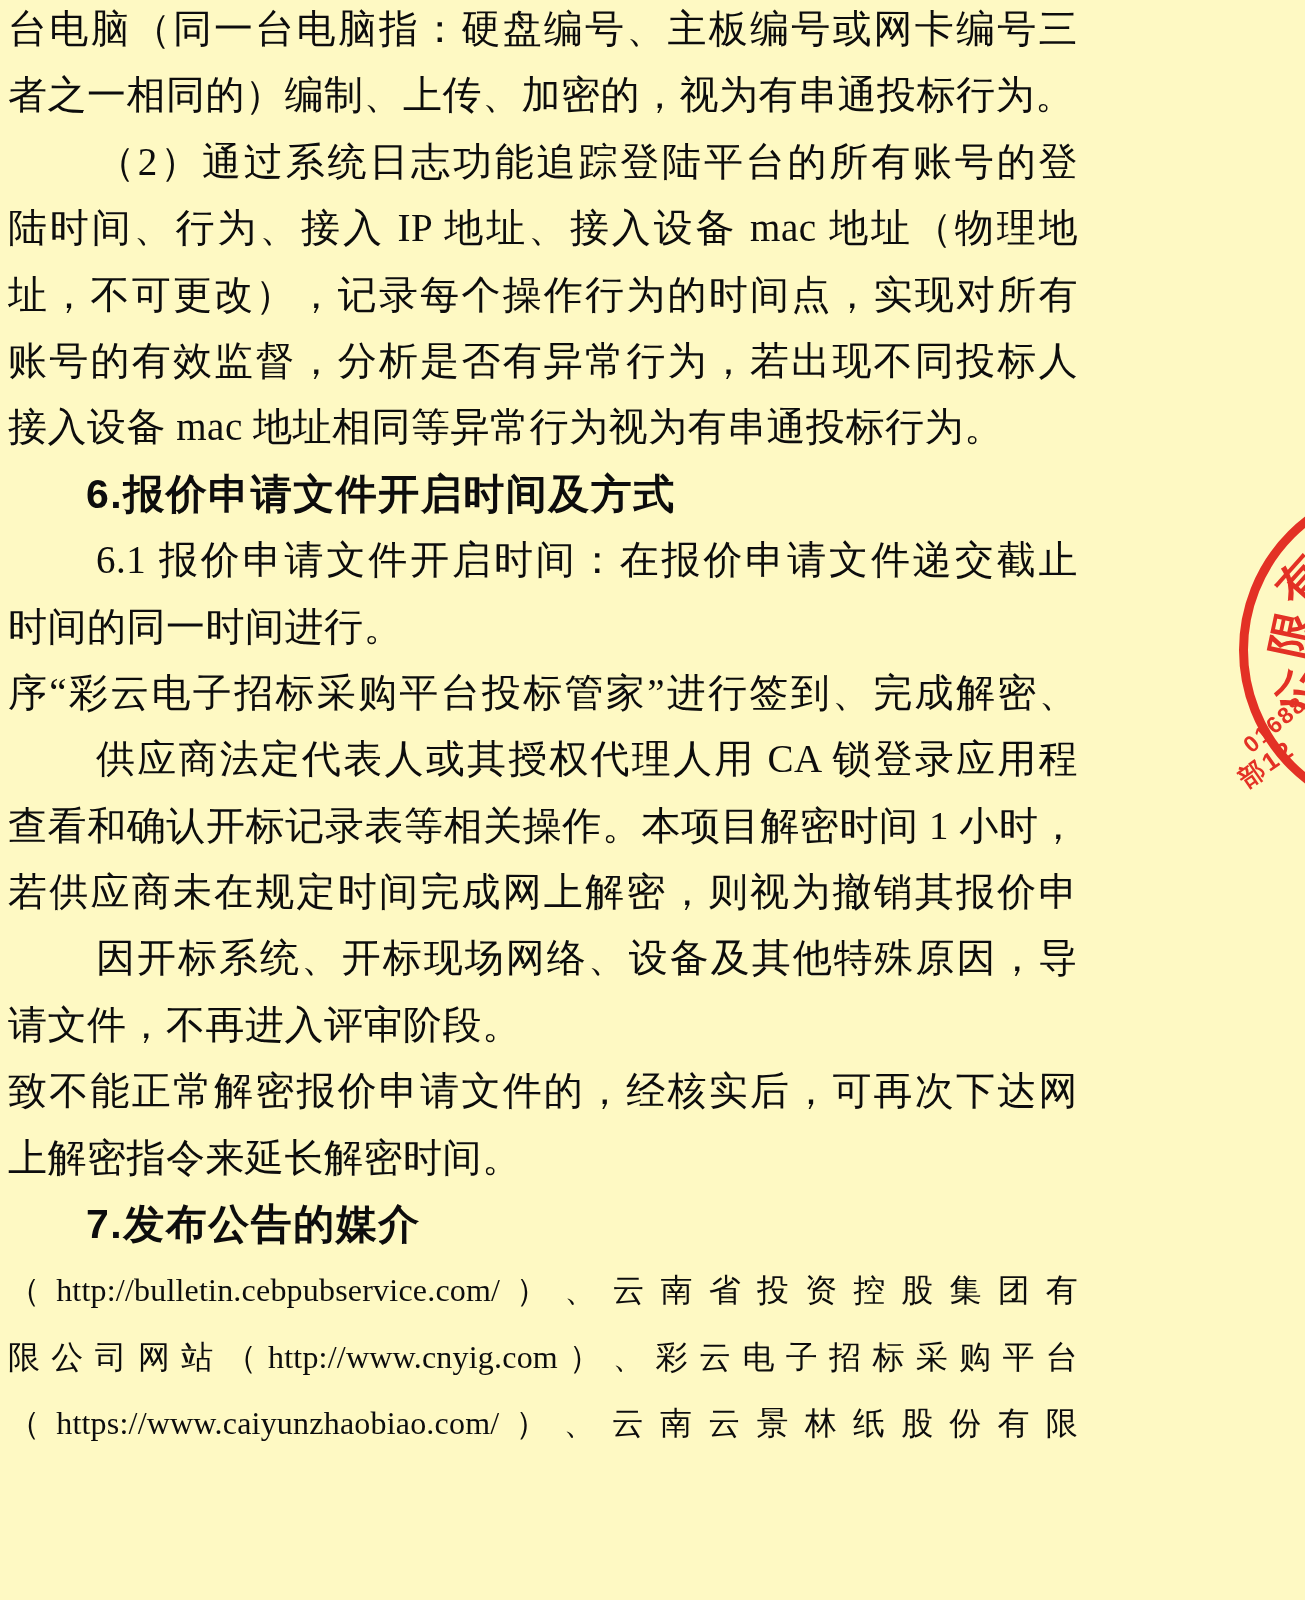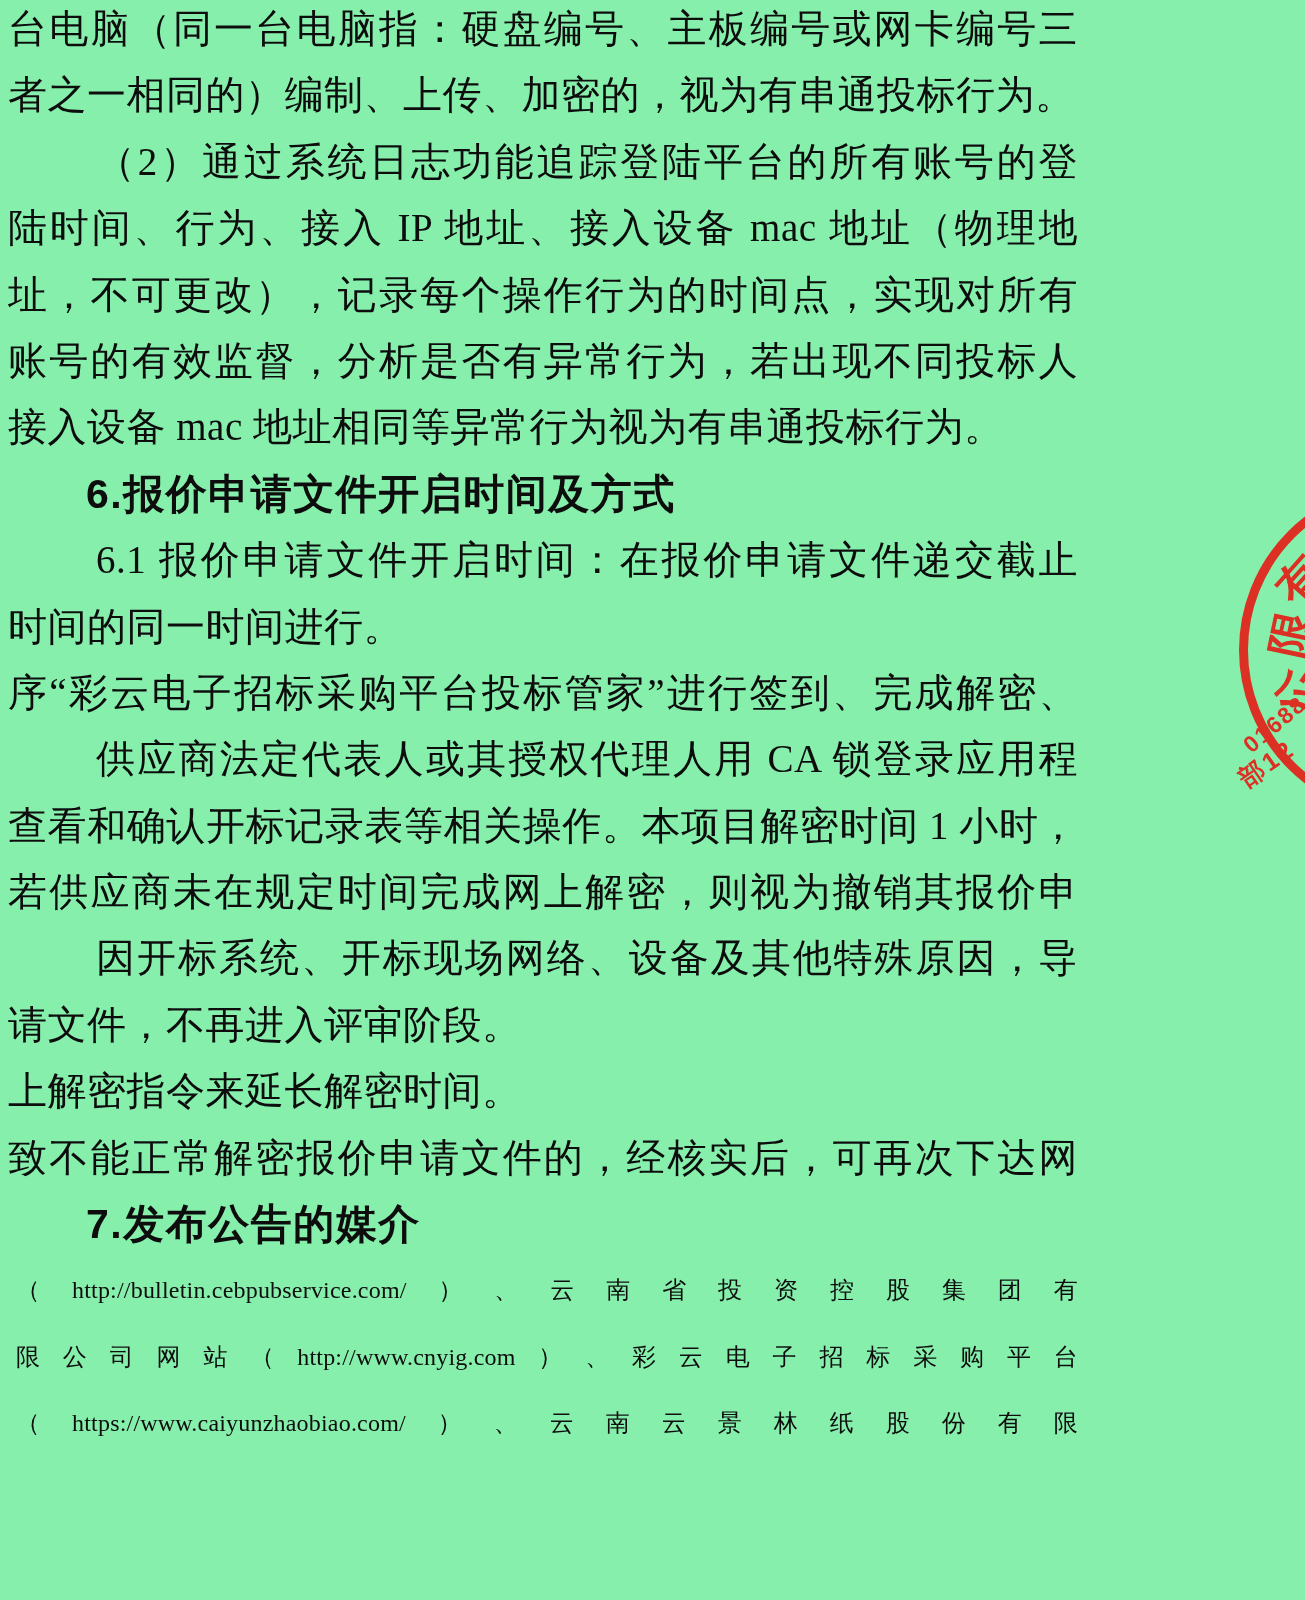--- a/index.html
+++ b/index.html
@@ -5,21 +5,21 @@
   html,body{margin:0;padding:0;}
   body{
     width:1305px;height:1600px;
     background:#ffffff;
     overflow:hidden;
     font-family:"Liberation Serif","DejaVu Serif",serif;
   }
   .page{
     position:relative;
     width:1305px;height:1600px;
-    background:#86efac;
+    background:#fef9c3;
     overflow:hidden;
   }
   
   .textblock{
     position:absolute;
     left:8px;top:-4px;
     width:1070px;
   }
   .ln{
     font-size:39px;
@@ -39,21 +39,21 @@
   .h{
     font-family:"Liberation Sans","DejaVu Sans",sans-serif;
     font-weight:700;
     font-size:41px;
     letter-spacing:1.5px;
     text-indent:78px;
     text-align:left;
     text-align-last:left;
   }
   .spread{ letter-spacing:11px; }
-  .tight{ font-size:24px; letter-spacing:0.2px;margin-left:8px; }
+  .tight{ font-size:32px; letter-spacing:0.2px; }
   
   .seal{
     position:absolute;
     left:1239px;top:482px;
     width:336px;height:336px;
     color:#e2251c;
     opacity:0.94;
     pointer-events:none;
   }
   .seal-ring{
@@ -112,22 +112,22 @@
     <div class="ln">接入设备 mac 地址相同等异常行为视为有串通投标行为。</div>
     <div class="ln h">6.报价申请文件开启时间及方式</div>
     <div class="ln ind j">6.1 报价申请文件开启时间：在报价申请文件递交截止</div>
     <div class="ln">时间的同一时间进行。</div>
     <div class="ln j">序“彩云电子招标采购平台投标管家”进行签到、完成解密、</div>
     <div class="ln ind j">供应商法定代表人或其授权代理人用 CA 锁登录应用程</div>
     <div class="ln j">查看和确认开标记录表等相关操作。本项目解密时间 1 小时，</div>
     <div class="ln j">若供应商未在规定时间完成网上解密，则视为撤销其报价申</div>
     <div class="ln ind j">因开标系统、开标现场网络、设备及其他特殊原因，导</div>
     <div class="ln">请文件，不再进入评审阶段。</div>
+    <div class="ln j">致不能正常解密报价申请文件的，经核实后，可再次下达网</div>
     <div class="ln">上解密指令来延长解密时间。</div>
-    <div class="ln j">致不能正常解密报价申请文件的，经核实后，可再次下达网</div>
     <div class="ln h">7.发布公告的媒介</div>
     <div class="ln j tight">（http://bulletin.cebpubservice.com/）、云南省投资控股集团有</div>
     <div class="ln j tight">限公司网站（http://www.cnyig.com）、彩云电子招标采购平台</div>
     <div class="ln j tight">（https://www.caiyunzhaobiao.com/）、云南云景林纸股份有限</div>
   </div>
 
   <div class="seal">
     <div class="seal-ring"></div>
     <span class="sc sc0">有</span>
     <span class="sc sc1">限</span>

